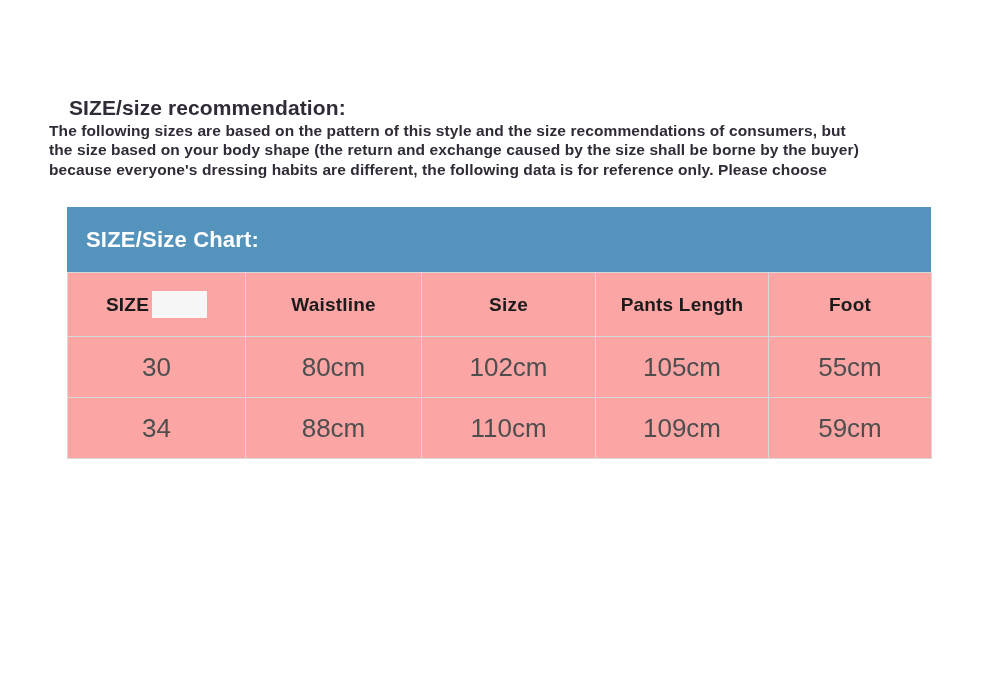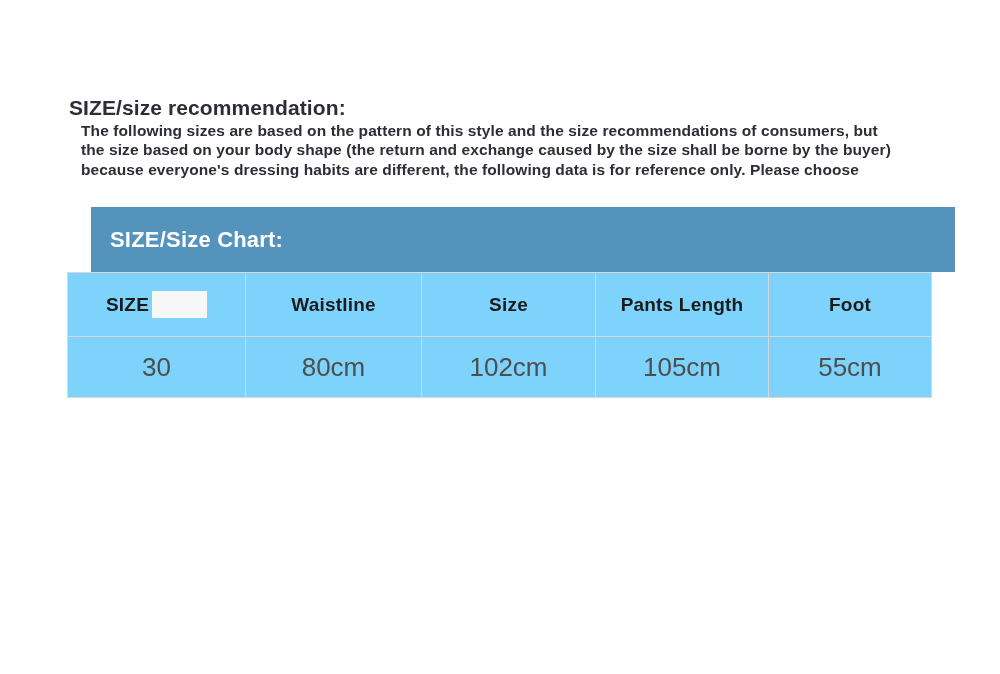--- a/index.html
+++ b/index.html
@@ -25,55 +25,54 @@
     top: 96px;
     margin: 4px;
     font-size: 21px;
     line-height: 16px;
     font-weight: bold;
     color: #302b36;
     letter-spacing: 0.1px;
   }
   .intro-para {
     position: absolute;
-    left: 81px;
+    left: 49px;
     top: 121px;
     width: 890px;
     font-size: 15.5px;
     font-weight: bold;
     color: #302b36;
     line-height: 19.4px;
     letter-spacing: 0.1px;
   }
   .title-bar {
     position: absolute;
     left: 67px;
     top: 207px;
     width: 864px;
     height: 65px;
     background: #5493bc;
     display: flex;
     align-items: center;
-    margin-left: 24px;
   }
   .title-bar .title-text {
     color: #ffffff;
     font-weight: bold;
     font-size: 22px;
     padding-left: 19px;
     letter-spacing: 0.2px;
   }
   table.size-table {
     position: absolute;
     left: 67px;
     top: 272px;
     width: 864px;
     border-collapse: collapse;
     table-layout: fixed;
-    background: #7dd3fc;
+    background: #fca5a5;
   }
   .size-table th,
   .size-table td {
     border: 1px solid #d8d8d8;
     text-align: center;
     vertical-align: middle;
     padding: 0;
   }
   .size-table th {
     height: 63px;
@@ -140,16 +139,23 @@
       </tr>
     </thead>
     <tbody>
       <tr>
         <td>30</td>
         <td>80cm</td>
         <td>102cm</td>
         <td>105cm</td>
         <td>55cm</td>
       </tr>
+      <tr>
+        <td>34</td>
+        <td>88cm</td>
+        <td>110cm</td>
+        <td>109cm</td>
+        <td>59cm</td>
+      </tr>
     </tbody>
   </table>
 
 </div>
 
 </body></html>

